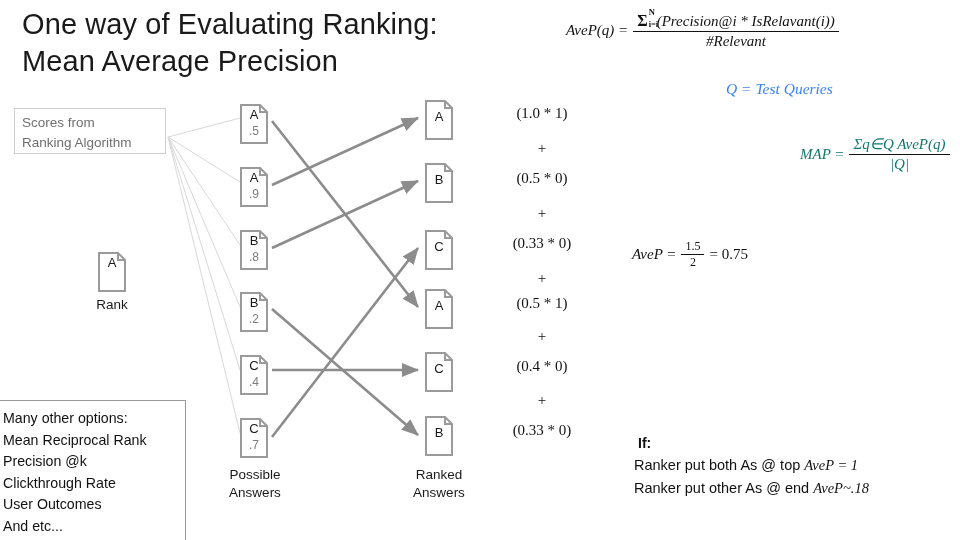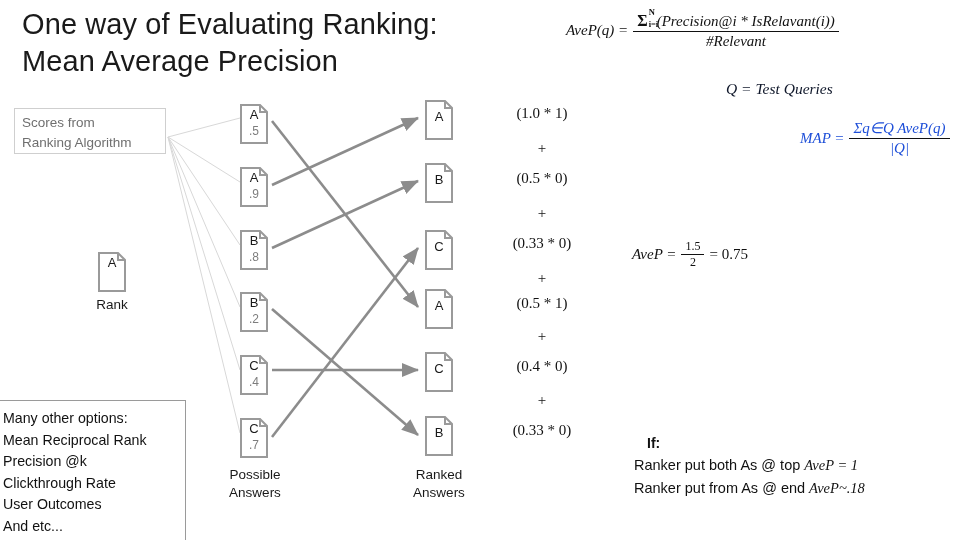--- a/index.html
+++ b/index.html
@@ -23,24 +23,24 @@
   .frac{display:inline-flex;flex-direction:column;align-items:center;
     vertical-align:middle;line-height:1.12;}
   .frac .num{padding:0 4px 1px 4px;border-bottom:1.4px solid #111;white-space:nowrap;}
   .frac .den{padding:1px 4px 0 4px;white-space:nowrap;}
   .sigma{font-style:normal;font-weight:bold;font-size:16px;position:relative;
     display:inline-block;padding-right:1px;}
   .sigma .sup{position:absolute;left:100%;top:-4px;font-size:8.5px;font-weight:bold;font-style:normal;}
   .sigma .sub{position:absolute;left:100%;top:8px;font-size:8.5px;font-weight:bold;font-style:normal;}
 
   .qtest{position:absolute;left:726px;top:80px;font-size:15.5px;
-    font-family:"Liberation Serif",serif;font-style:italic;color:#0f172a;white-space:nowrap;}
-
-  .map-eq{position:absolute;left:800px;top:120px;font-size:15px;
-    font-family:"Liberation Serif",serif;color:#1d4ed8;}
+    font-family:"Liberation Serif",serif;font-style:italic;color:#3b82f6;white-space:nowrap;}
+
+  .map-eq{position:absolute;left:800px;top:136px;font-size:15px;
+    font-family:"Liberation Serif",serif;color:#0f766e;}
 
   .avep-val{position:absolute;left:632px;top:240px;font-size:15px;
     font-family:"Liberation Serif",serif;color:#111;}
 
   
   .box{position:absolute;border:1px solid #cfcfcf;background:#fff;box-sizing:border-box;padding-left:11px;}
   .scores-box{left:14px;top:108px;width:152px;height:46px;}
   .scores-box .txt{position:absolute;left:7px;top:4px;font-size:13.5px;
     line-height:1.45;color:#6f6f6f;white-space:pre-line;}
 
@@ -61,21 +61,21 @@
 
   
   .pterm{position:absolute;width:120px;text-align:center;font-size:15px;
     font-family:"Liberation Serif",serif;color:#111;}
   .pplus{position:absolute;width:120px;text-align:center;font-size:15px;
     font-family:"Liberation Serif",serif;color:#111;}
 
   
   .ifblock{position:absolute;left:634px;top:432px;width:320px;
     font-size:14.5px;color:#111;line-height:1.58;}
-  .ifblock .ifhdr{font-weight:bold;font-size:14px;margin-left:13px;}
+  .ifblock .ifhdr{font-weight:bold;font-size:14px;margin-left:4px;}
   .ifblock .line{white-space:nowrap;}
   .ifblock .mi{font-family:"Liberation Serif",serif;font-style:italic;}
 
   svg.wires{position:absolute;left:0;top:0;width:960px;height:540px;
     pointer-events:none;}
 </style>
 </head>
 <body>
 
 <div id="stage">
@@ -281,16 +281,16 @@
     <div class="pterm" style="left:482px;top:295px">(0.5 * 1)</div>
     <div class="pplus" style="left:482px;top:328px">+</div>
     <div class="pterm" style="left:482px;top:358px">(0.4 * 0)</div>
     <div class="pplus" style="left:482px;top:392px">+</div>
     <div class="pterm" style="left:482px;top:422px">(0.33 * 0)</div>
   </div>
 
   <div class="ifblock">
     <div class="ifhdr">If:</div>
     <div class="line"><span>Ranker put both As @ top </span><span class="mi">AveP = 1</span></div>
-    <div class="line"><span>Ranker put from As @ end </span><span class="mi">AveP~.18</span></div>
+    <div class="line"><span>Ranker put other As @ end </span><span class="mi">AveP~.18</span></div>
   </div>
 
 </div>
 
 </body></html>

